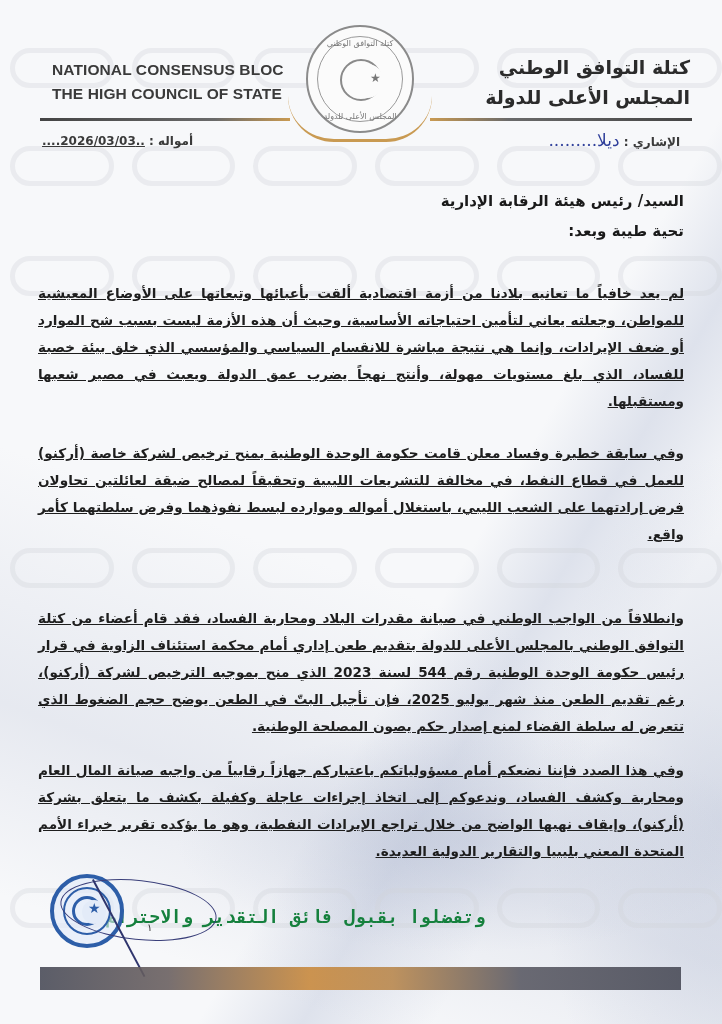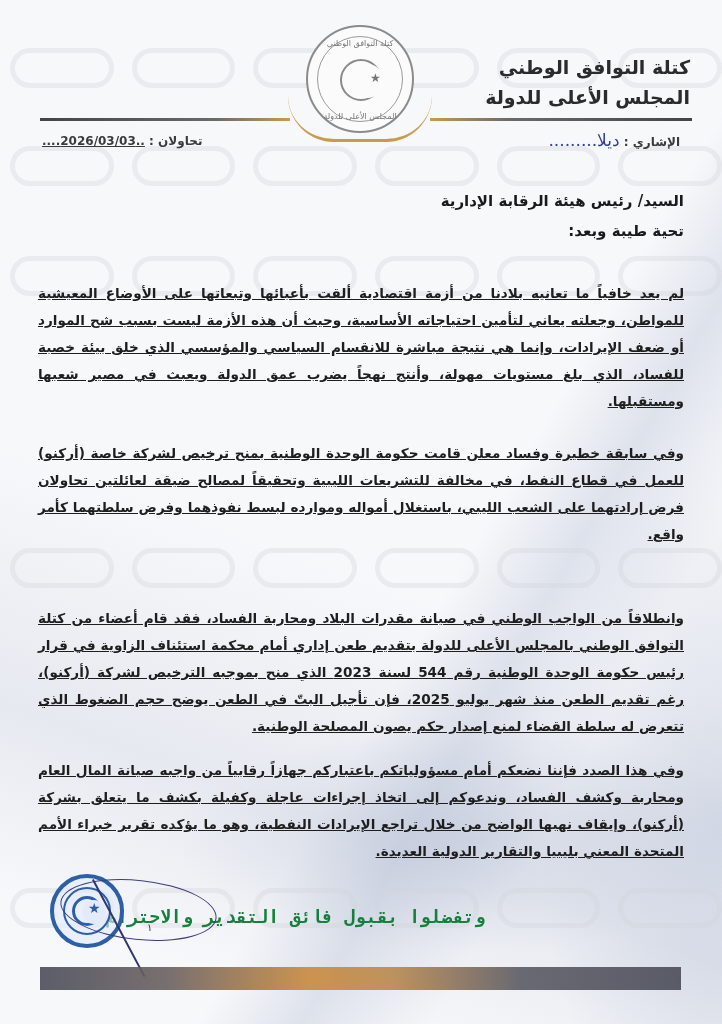--- a/index.html
+++ b/index.html
@@ -169,40 +169,42 @@
 <div class="watermark-row" style="top:888px">
     <div class="wm"></div>
     <div class="wm"></div>
     <div class="wm"></div>
     <div class="wm"></div>
     <div class="wm"></div>
     <div class="wm"></div>
   </div>
 
 <div class="hdr-en">
+  <div>NATIONAL CONSENSUS BLOC</div>
+  <div>THE HIGH COUNCIL OF STATE</div>
 </div>
 
 <div class="seal">
   <div class="seal-text" style="top:12px">كتلة التوافق الوطني</div>
   <div class="seal-crescent"></div>
   <div class="seal-star">★</div>
   <div class="seal-text" style="bottom:10px">المجلس الأعلى للدولة</div>
 </div>
 
 <div class="hdr-ar">
   <div>كتلة التوافق الوطني</div>
   <div>المجلس الأعلى للدولة</div>
 </div>
 
 <div class="rule-left"></div>
 <div class="rule-curve"></div>
 <div class="rule-right"></div>
 
 <div class="date">
-  <span>تحاولان :</span>
+  <span>أمواله :</span>
   <span class="val">..2026/03/03....</span>
 </div>
 
 <div class="ref">
   <span>الإشاري :</span>
   <span class="hand">ديلا.........</span>
 </div>
 
 <div class="recipient">السيد/ رئيس هيئة الرقابة الإدارية</div>
 <div class="greeting">تحية طيبة وبعد:</div>

